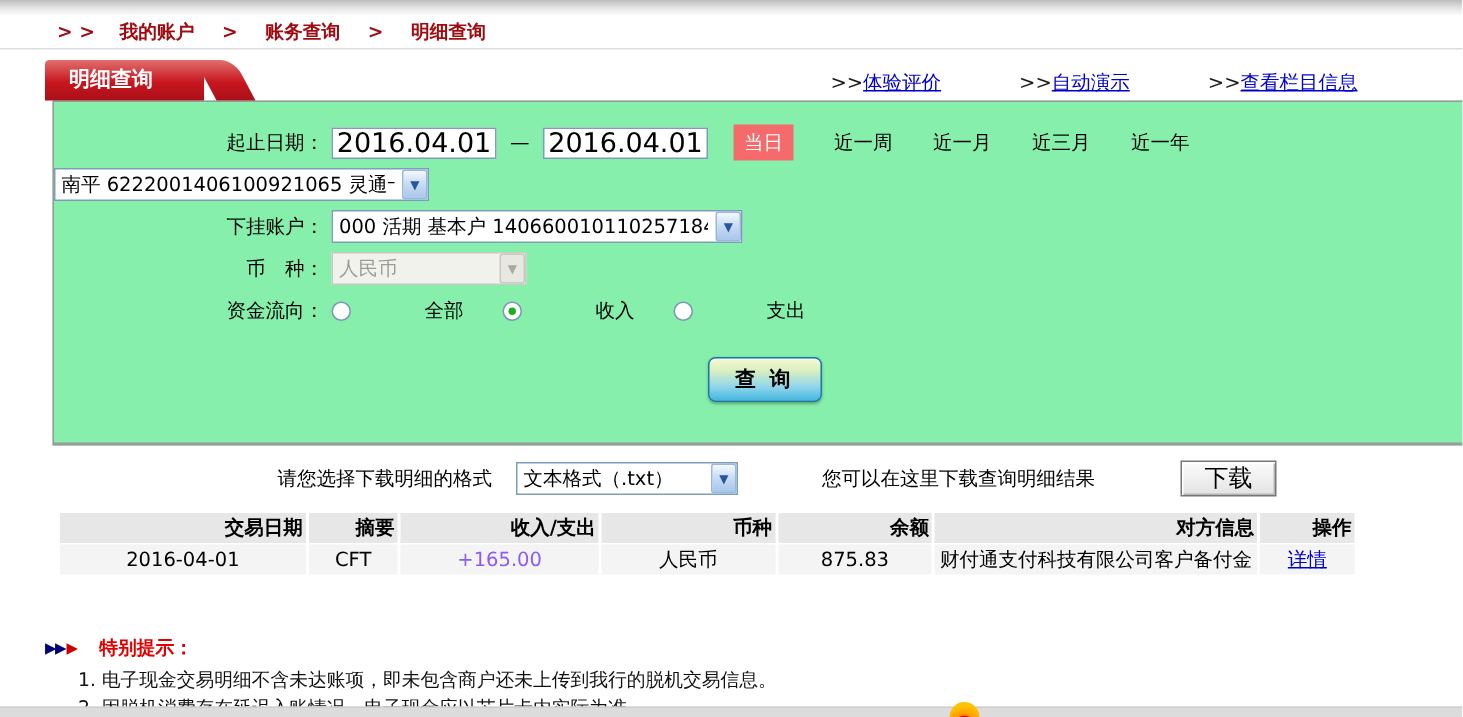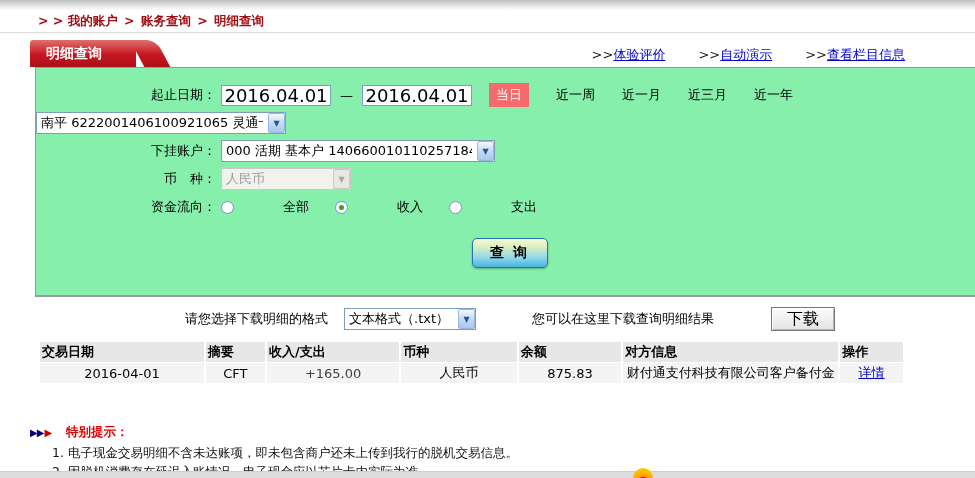--- a/index.html
+++ b/index.html
@@ -3,34 +3,34 @@
 <meta charset="utf-8">
 <style>
   * { margin:0; padding:0; box-sizing:border-box; }
   body { font-family:"DejaVu Sans","Liberation Sans",sans-serif; background:#fff; }
   .page { position:relative; width:975px; height:478px; background:#fff; overflow:hidden; }
 
   .topbar { position:absolute; top:0; left:0; width:100%; height:10px;
             background:linear-gradient(180deg,#bdbdbd 0%,#e8e8e8 60%,#fbfbfb 100%); }
 
   .breadcrumb { position:absolute; top:13px; left:38px; font-size:12.5px; color:#9e0b10; font-weight:bold; white-space:nowrap; }
-  .breadcrumb a { color:#9e0b10; text-decoration:none; margin:0 0; }
+  .breadcrumb a { color:#9e0b10; text-decoration:none; margin:0 12px; }
   .breadcrumb .sep { margin:0 2px; }
 
   .divider { position:absolute; top:32px; left:0; width:100%; height:1px; background:#dcdcdc; }
 
   .tab { position:absolute; top:40px; left:30px; height:27px; width:106px;
          background:linear-gradient(180deg,#e06f6d 0%,#c8161f 55%,#a91019 100%);
          border-top-left-radius:3px; color:#fff; font-weight:bold; font-size:14px;
          line-height:27px; padding-left:16px; z-index:3; }
   .tab::after { content:''; position:absolute; right:-20px; top:0; width:26px; height:27px;
          background:linear-gradient(180deg,#e06f6d 0%,#c8161f 55%,#a91019 100%);
          transform:skewX(28deg); transform-origin:top left; border-top-right-radius:9px; }
 
-  .header-links { position:absolute; top:46px; right:70px; display:flex; gap:33px; font-size:13px; }
+  .header-links { position:absolute; top:46px; right:70px; display:flex; gap:52px; font-size:13px; }
   .header-links .hl-prefix { color:#1a1a1a; }
   .header-links a { color:#0000cc; text-decoration:underline; }
 
   .panel { position:absolute; top:67px; left:35px; width:950px; height:230px;
            background:#86efac; border:1px solid #9a9a9a; border-right-width:2px; border-bottom-width:2px;
            padding-top:13px; z-index:2; }
   .form-row { display:flex; align-items:center; height:28px; font-size:13px; }
   .form-label { width:180px; text-align:right; margin-right:5px; white-space:nowrap; }
 
   .date-input { width:110px; height:21px; border:1px solid #7f9db9; background:#fff;
@@ -43,21 +43,21 @@
   .fake-select { display:inline-flex; align-items:center; background:#fff;
                  border:1px solid #7f9db9; height:22px; font-size:13px; padding-left:4px; cursor:pointer; }
   .sel-text { white-space:nowrap; overflow:hidden; flex:1; }
   .sel-arrow { width:17px; align-self:stretch; margin-left:5px; flex:0 0 17px;
                background:linear-gradient(180deg,#f4f9fd 0%,#c6daf2 50%,#a9c6ec 100%);
                border:1px solid #98b7e2; border-radius:2px; color:#26579b; font-size:8px;
                display:flex; align-items:center; justify-content:center; }
   .fake-select.w-register { width:250px; }
   .fake-select.w-sub { width:274px; }
   .fake-select.w-currency { width:130px; }
-  .fake-select.w-format { width:132px; }
+  .fake-select.w-format { width:148px; }
   .fake-select.disabled { background:#f2f2ec; border-color:#c9c9c0; color:#9c9c9c; cursor:default; }
   .fake-select.disabled .sel-arrow { background:#e8e8e2; border-color:#c9c9c0; color:#a8a8a8; }
 
   .snapshot-link { margin-left:14px; font-size:13px; color:#0000cc; text-decoration:underline; }
 
   .radio-group { display:flex; align-items:center; }
   .radio-opt { display:flex; align-items:center; margin-right:26px; cursor:pointer;gap:44px; }
   .radio { width:13px; height:13px; border:1px solid #7a96b4; border-radius:50%;
            background:#fff; margin-right:5px; position:relative; }
   .radio.checked::after { content:''; position:absolute; left:3px; top:3px; width:5px; height:5px;
@@ -72,23 +72,23 @@
   .download-row { position:absolute; top:304px; left:35px; width:869px; height:30px;
                   display:flex; align-items:center; padding-left:150px; font-size:13px; }
   .download-row .dl-label { margin-right:16px; }
   .download-row .dl-hint { margin-left:56px; margin-right:57px; }
   .dl-btn { width:64px; height:24px; font-family:inherit; font-size:16px; color:#000; cursor:pointer;
             background:linear-gradient(180deg,#fcfcfc 0%,#e3e3e3 100%);
             border:1px solid #777; box-shadow:inset 1px 1px 0 #fff, inset -1px -1px 0 #b5b5b5; }
 
   .result-table { position:absolute; top:341px; left:38px; width:867px;
                   border-collapse:separate; border-spacing:2px 1px; font-size:13px; }
-  .result-table th { background:#e7e7e7; font-weight:bold; height:17px; padding:1px 2px; text-align:left; }
+  .result-table th { background:#e7e7e7; font-weight:bold; height:17px; padding:1px 2px; text-align:right; }
   .result-table td { background:#f4f4f4; height:17px; padding:1px 2px; text-align:center; }
-  .amount-in { color:#404040; }
+  .amount-in { color:#8b5cf6; }
   .detail-link { color:#0000cc; text-decoration:underline; }
 
   .notice { position:absolute; top:424px; left:30px; width:860px; font-size:12.5px; }
   .notice-head { display:flex; align-items:center; font-weight:bold; color:#e00000; }
   .arrows-blue { color:#00007a; font-size:10px; letter-spacing:-1px; margin-right:1px; }
   .arrow-red { color:#cc0000; font-size:10px; margin-right:14px; }
   .notice-item { color:#111; margin-left:22px; margin-top:4px; line-height:15px; white-space:nowrap; }
 
   .bottom-strip { position:absolute; left:0; top:471px; width:100%; height:7px;
                   background:#dcdcdc; border-top:1px solid #cfcfcf; z-index:5; }

